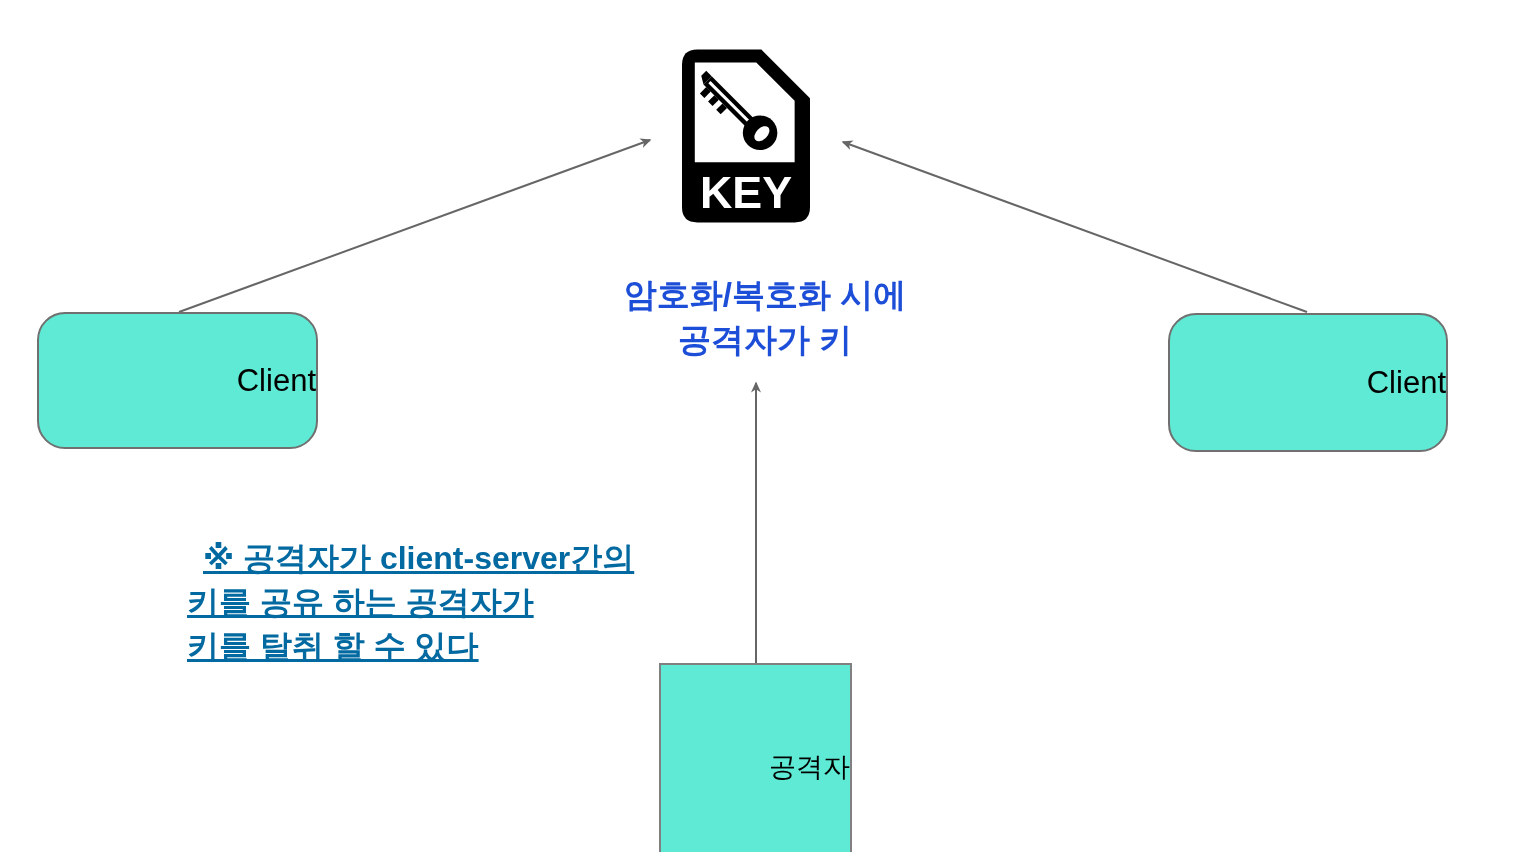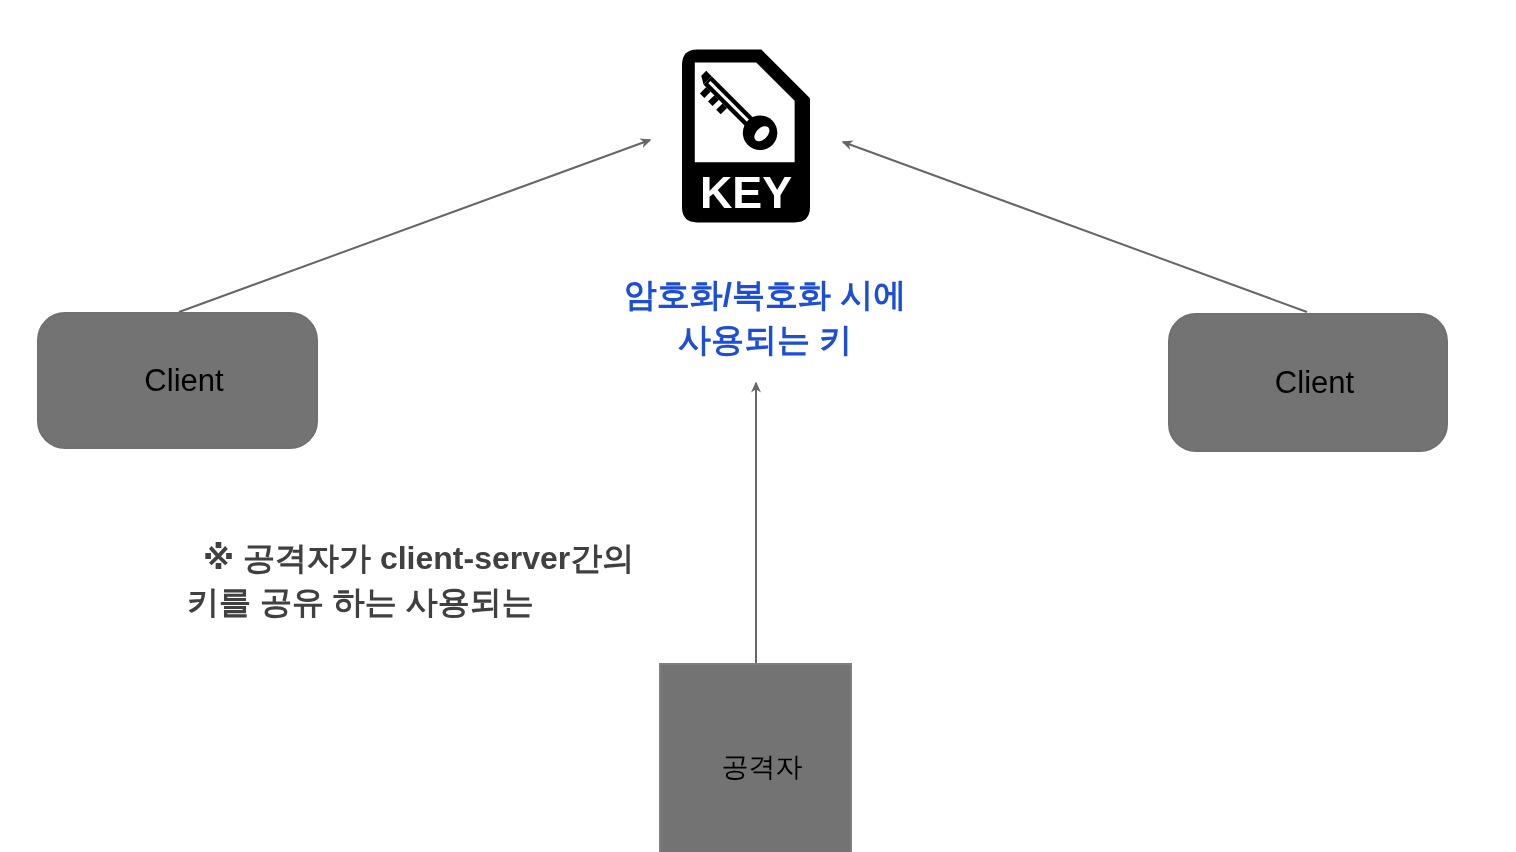--- a/index.html
+++ b/index.html
@@ -18,22 +18,22 @@
   .arrows-layer {
     position: absolute;
     left: 0; top: 0;
     width: 1516px; height: 852px;
     pointer-events: none;
   }
   .node {
     position: absolute;
     display: flex;
     align-items: center;
-    justify-content: center;
-    background: #737373;
+    justify-content: flex-end;
+    background: #5eead4;
     border: 2px solid #707070;
     box-sizing: border-box;
     color: #000000;
     padding-left: 13px;
   }
   .node.rounded {
     border-radius: 28px;
     font-size: 31px;
   }
   .node-client  { left: 37px;   top: 312px; width: 281px; height: 137px; }
@@ -59,22 +59,23 @@
     color: #1d4ed8;
     white-space: nowrap;
   }
   .key-caption span { display: block; }
   .attacker-note {
     position: absolute;
     left: 187px; top: 536px;
     font-size: 32px;
     font-weight: bold;
     line-height: 44px;
-    color: #404040;
+    color: #0369a1;
     white-space: nowrap;
+    text-decoration: underline;
   }
   .note-line-first { padding-left: 16px; }
 </style>
 </head>
 <body>
 
 <div class="canvas">
 
   <svg class="arrows-layer" width="1516" height="852" viewBox="0 0 1516 852" xmlns="http://www.w3.org/2000/svg">
     <defs>
@@ -102,33 +103,34 @@
       <rect x="-11.5" y="-37" width="7" height="5" fill="#000000"></rect>
       <circle cx="0" cy="0" r="13.5" fill="#000000"></circle>
       <ellipse cx="0.5" cy="1.5" rx="7" ry="4.5" fill="#ffffff"></ellipse>
     </g>
 
     <text x="50" y="124" text-anchor="middle" fill="#ffffff" font-family="Liberation Sans, DejaVu Sans, sans-serif" font-size="35" font-weight="bold">KEY</text>
   </svg>
 
   <div class="key-caption">
     <span>암호화/복호화 시에</span>
-    <span>사용되는 키</span>
+    <span>공격자가 키</span>
   </div>
 
   <div class="node rounded node-client">
     <span>Client</span>
   </div>
 
   <div class="node rounded node-server">
     <span>Client</span>
   </div>
 
   <div class="node node-attacker">
     <span>공격자</span>
   </div>
 
   <div class="attacker-note">
     <div class="note-line-first">※ 공격자가 client-server간의</div>
-    <div>키를 공유 하는 사용되는</div>
+    <div>키를 공유 하는 공격자가</div>
+    <div>키를 탈취 할 수 있다</div>
   </div>
 
 </div>
 
 </body></html>

